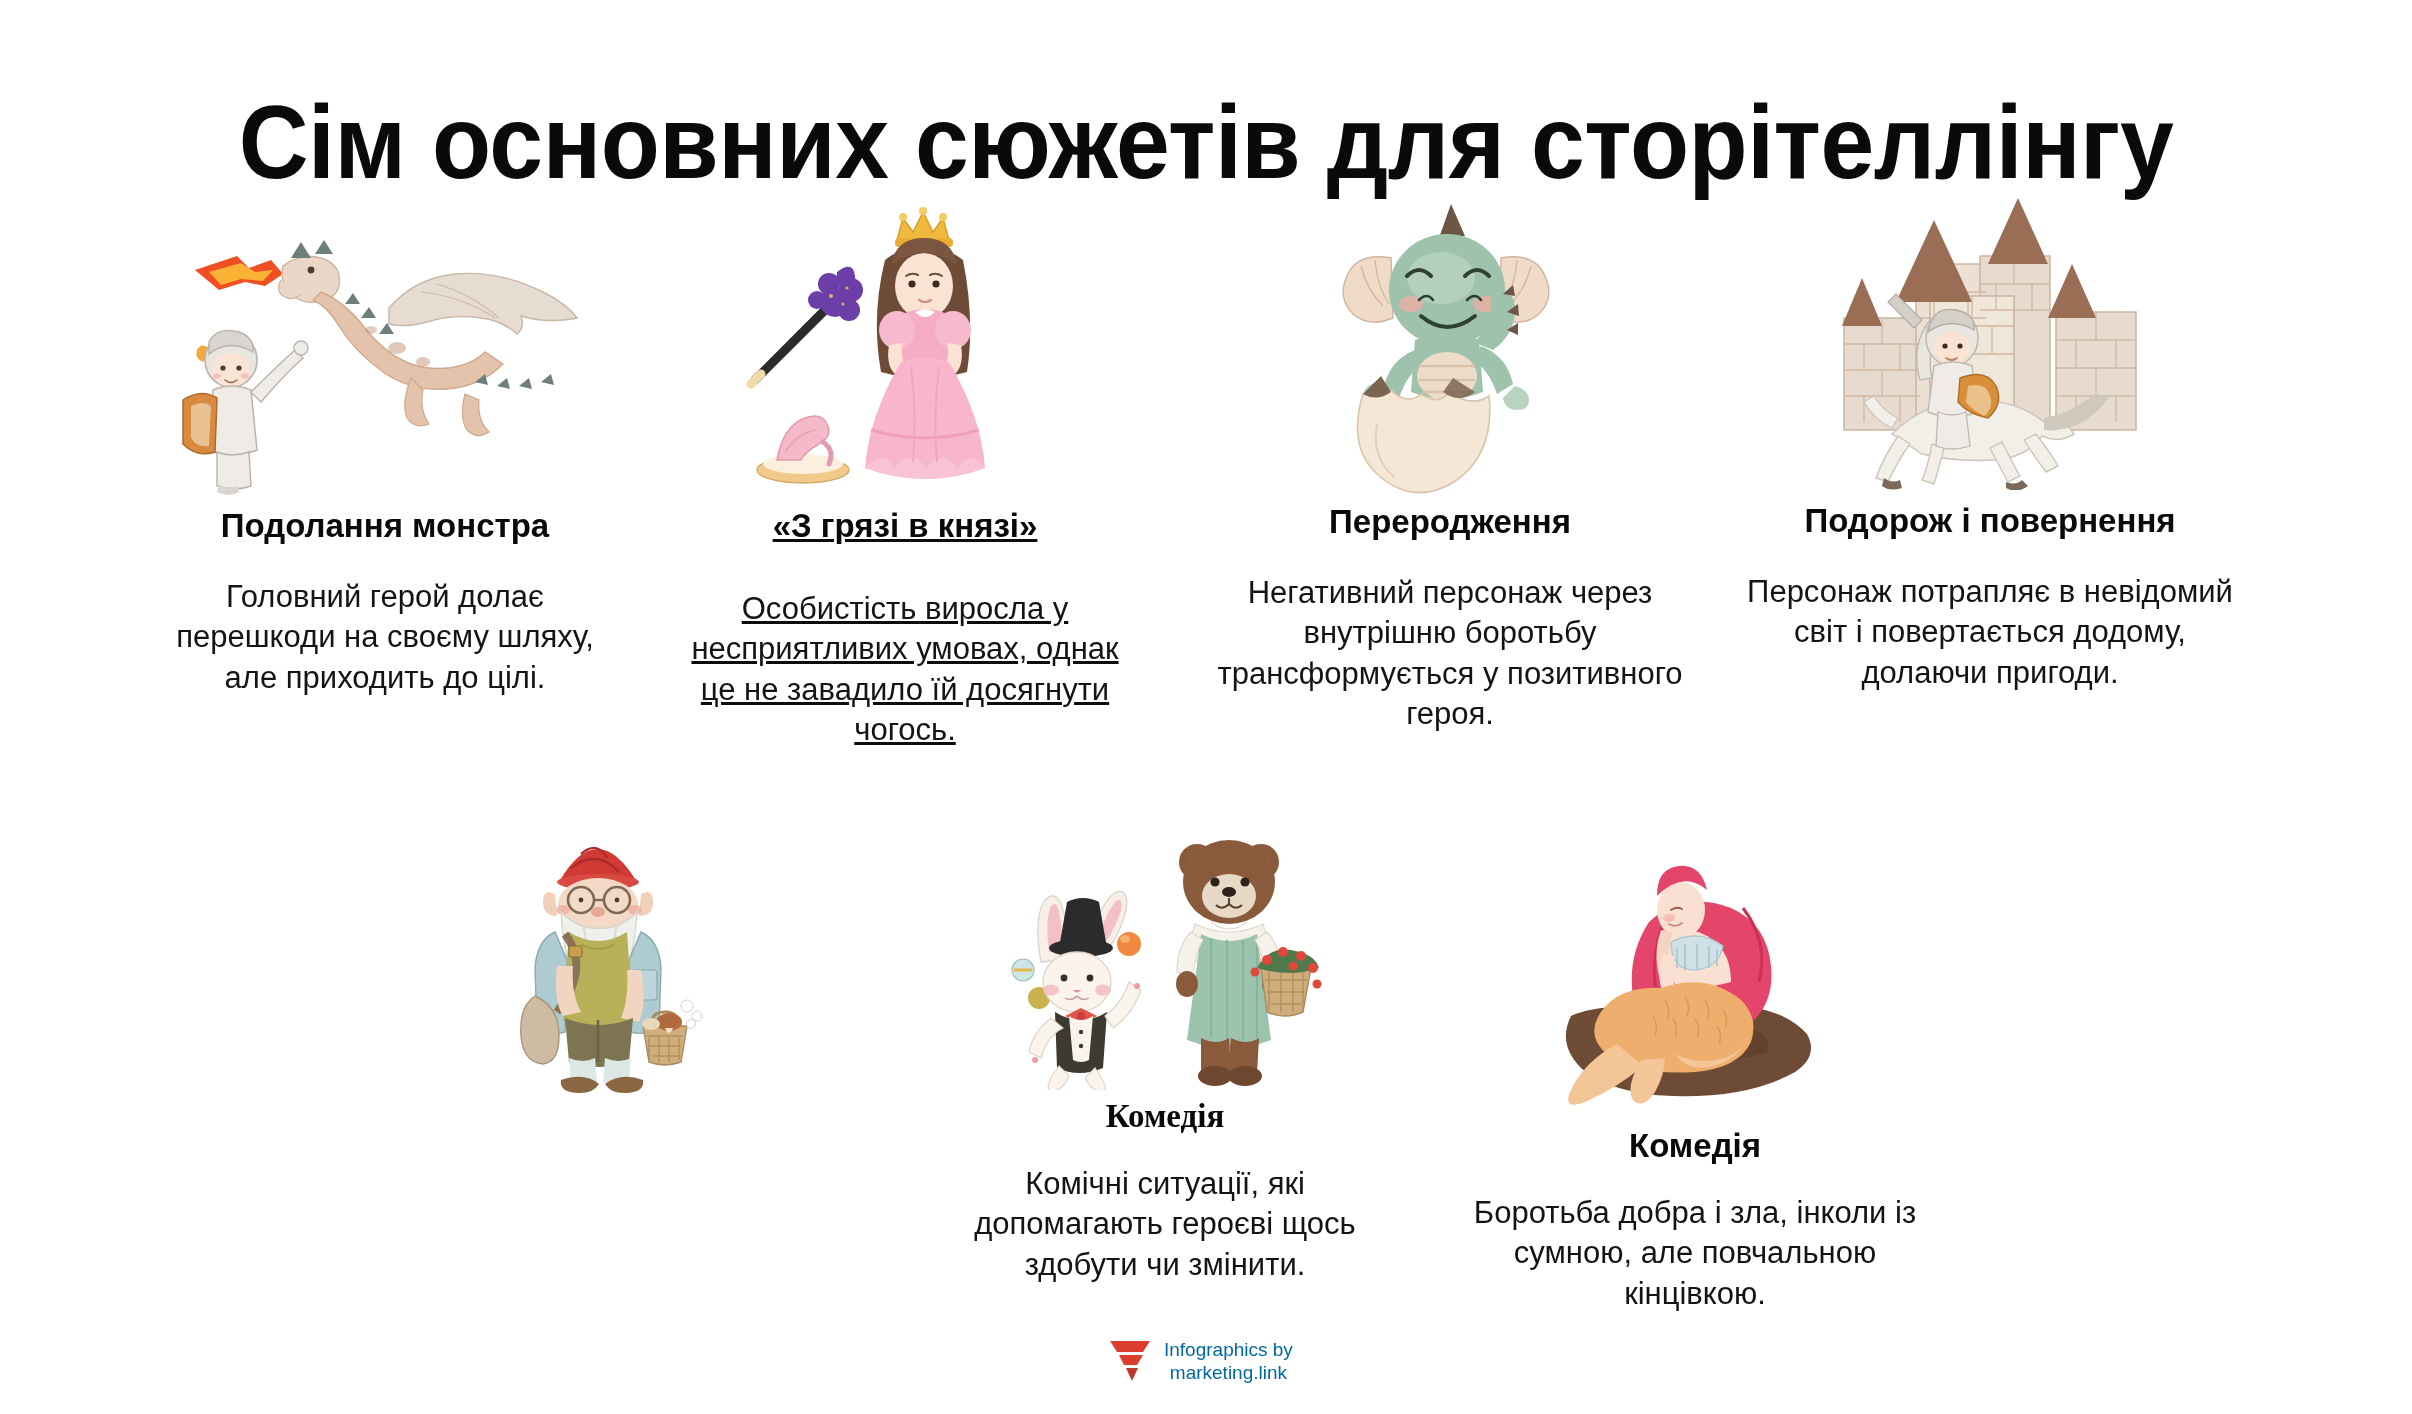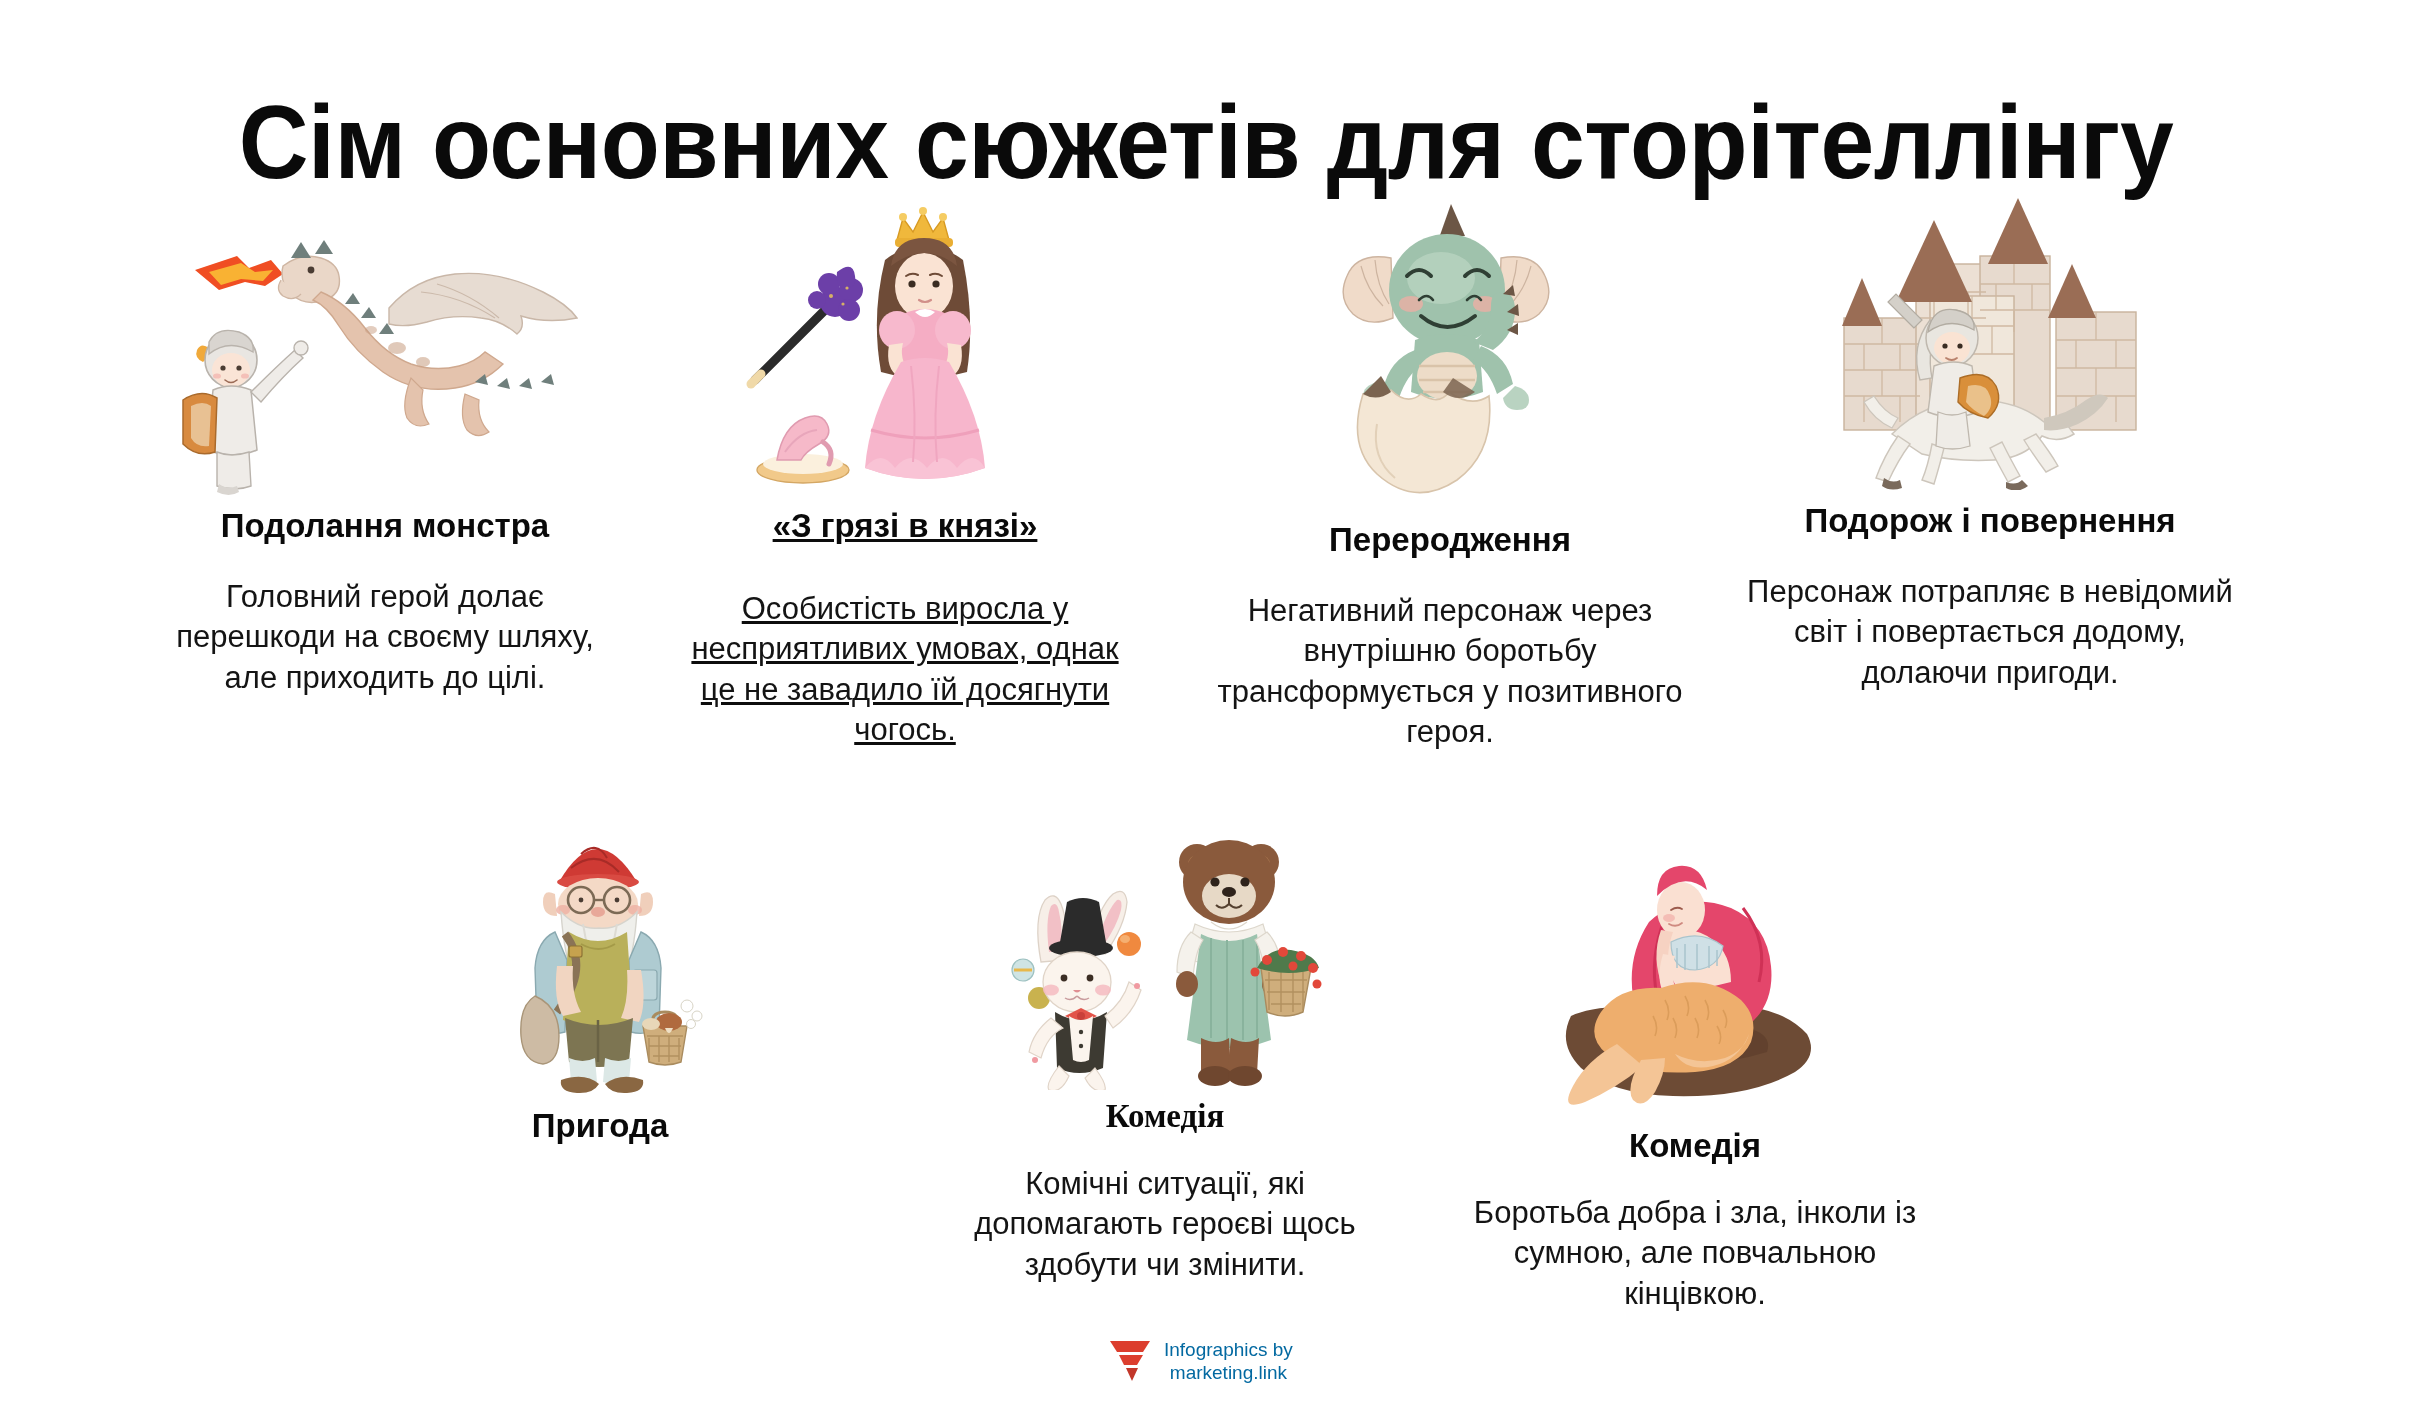--- a/index.html
+++ b/index.html
@@ -70,21 +70,21 @@
   #card-3 { left: 1200px; top: 200px;  width: 500px; }
   #card-4 { left: 1730px; top: 190px;  width: 520px; }
 
   #card-1 .card-art { height: 265px; }
   #card-2 .card-art { height: 305px; }
   #card-3 .card-art { height: 295px; }
   #card-4 .card-art { height: 300px; }
 
   #card-1 .card-heading { margin-top: 12px; }
   #card-2 .card-heading { margin-top: 12px; }
-  #card-3 .card-heading { margin-top: 26px; }
+  #card-3 .card-heading { margin-top: 8px; }
   #card-4 .card-heading { margin-top: 12px; }
 
   #card-1 .card-body { margin-top: 32px; }
   #card-2 .card-body { margin-top: 44px; }
   #card-3 .card-body { margin-top: 32px; }
   #card-4 .card-body { margin-top: 32px; }
 
   
   #card-5 { left: 355px;  top: 820px;  width: 490px; }
   #card-6 { left: 930px;  top: 820px;  width: 470px; }
@@ -421,21 +421,20 @@
         <path d="M180 208 q4 10 8 0 z" fill="#eedfc5"></path>
         <ellipse cx="166" cy="204" rx="9" ry="6" fill="#e8d7b8"></ellipse>
         <g fill="#ffffff" stroke="#d8d4c6" stroke-width="1">
           <circle cx="202" cy="186" r="6"></circle>
           <circle cx="212" cy="196" r="5"></circle>
           <circle cx="206" cy="204" r="4.5"></circle>
         </g>
       </g>
     </svg>
   </div>
-  <div class="card-heading">Пригода</div>
 </div>
 
 <div class="card" id="card-6">
   <div class="card-art">
     <svg class="art-svg" width="320" height="270" viewBox="0 0 320 270" aria-hidden="true">
 
       <g>
         <circle cx="18" cy="150" r="11" fill="#cfe4e4" stroke="#9dc1c1" stroke-width="1.2"></circle>
         <path d="M9 150 h18" stroke="#e8b84a" stroke-width="3"></path>
         <circle cx="34" cy="178" r="11" fill="#c9b24e"></circle>

